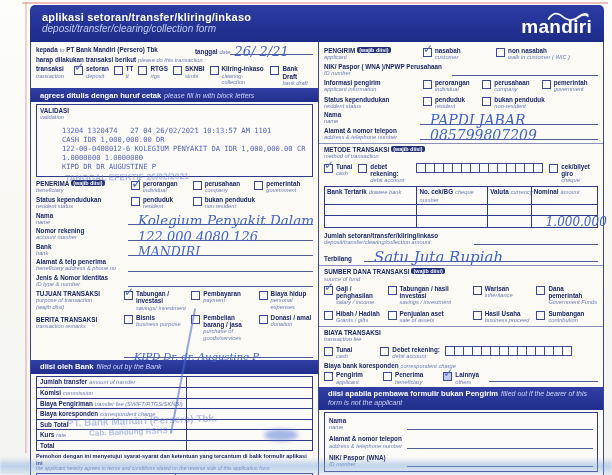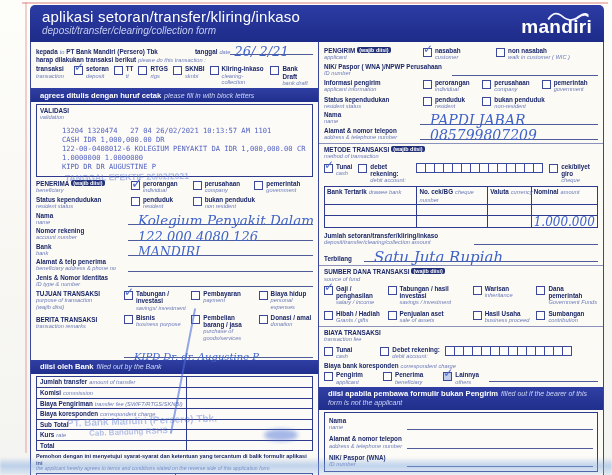--- a/index.html
+++ b/index.html
@@ -4,21 +4,21 @@
 <style>
   *{margin:0;padding:0;box-sizing:border-box}
   html,body{width:612px;height:475px;overflow:hidden;background:#fff;font-family:"Liberation Sans",sans-serif}
   .sheet{position:relative;width:612px;height:475px;background:linear-gradient(180deg,#fdfdfa 0%,#f8f7f2 55%,#f3f4f1 100%)}
   .scan-top{position:absolute;top:2px;left:22px;right:4px;height:2px;background:rgba(222,130,130,.5)}
   .scan-left{position:absolute;top:2px;left:25px;width:2px;bottom:22px;background:rgba(226,140,140,.4)}
   .scan-bottom{position:absolute;left:0;right:0;bottom:0;height:17px;background:linear-gradient(180deg,rgba(130,170,225,.05),rgba(130,170,225,.5) 45%,rgba(180,205,240,.25));filter:blur(1px)}
   .form{position:absolute;left:30px;top:5px;width:574px}
   
   .form-header{display:flex;justify-content:space-between;align-items:center;height:37px;padding:2px 12px 4px 12px;background:linear-gradient(180deg,#2c3ca4 0%,#1d2b88 100%);border-radius:5px 5px 0 0}
-  .title-id{color:#fff;font-weight:normal;font-size:15px;letter-spacing:.2px;line-height:1.1}
+  .title-id{color:#fff;font-weight:bold;font-size:11px;letter-spacing:.2px;line-height:1.1}
   .title-en{color:#c4ccf0;font-style:italic;font-size:10px}
   .brand{display:flex;flex-direction:column;align-items:flex-end;line-height:.75}
   .brand svg{display:block;margin-bottom:-1px;margin-right:2px}
   .brand-word{color:#fff;font-weight:bold;font-size:19px;letter-spacing:.3px;font-family:"Liberation Sans",sans-serif}
   
   .form-body{display:flex;border:1px solid #3a469b;border-top:none;background:#fbfaf5}
   .col{padding:2px 5px;position:relative}
   .col-left{width:288px;border-right:1px solid #3a469b}
   .col-right{width:284px}
   
@@ -34,21 +34,21 @@
   .cb{display:flex;align-items:flex-start;gap:3px}
   .box{flex:none;width:9px;height:9px;border:1px solid #3c489a;background:#fefefc;position:relative;margin-top:1px}
   .tick{position:absolute;left:-1px;top:-7px;font-family:"DejaVu Sans",sans-serif;font-style:italic;font-weight:bold;font-size:12px;color:#4b6dd4}
   
   .frow2{display:flex;align-items:flex-end;margin-top:2px}
   .fline{flex:1;border-bottom:1px solid rgba(38,53,130,.8);position:relative;height:11px}
   .fval{position:absolute;left:10px;bottom:-4px;white-space:nowrap}
   .hw{font-family:"DejaVu Serif",serif;font-style:italic;color:#3f63c8}
   .machine{font-family:"DejaVu Sans Mono",monospace;font-size:7.1px;line-height:1.3;color:#5363c2;white-space:pre-wrap}
   
-  .kepada-row{display:flex;align-items:flex-end;margin-top:2px}
+  .kepada-row{display:flex;align-items:flex-start;margin-top:2px}
   .tanggal-wrap{display:flex;align-items:flex-end;margin-left:auto;width:118px}
   .vbox{border:1px solid #2d3a8d;margin-top:1px;padding:2px 3px 4px 3px;position:relative;background:#fcfbf7}
   .vstamp{position:absolute;left:28px;bottom:-6px;font-weight:bold;font-size:8.5px;color:rgba(98,122,212,.5);transform:rotate(-1deg);white-space:nowrap}
   .pgrid{display:grid;grid-template-columns:92px 1fr 1fr 1fr;column-gap:3px;margin-top:3px}
   .pfields .frow2 .flab{width:92px}
   .flab{flex:none}
   .tujuan{display:flex;margin-top:3px}
   .t-left{width:88px;flex:none}
   .t-right{flex:1}
   .t-grid{display:grid;grid-template-columns:1.2fr 1.2fr 1fr;row-gap:3px;column-gap:2px}
@@ -504,21 +504,21 @@
           <span class="cth bi inline"><span>Valuta</span><span class="en">currency</span></span>
           <span class="cth bi inline"><span>Nominal</span><span class="en">amount</span></span>
           <span class="ctd"></span>
             <span class="ctd"></span>
             <span class="ctd"></span>
             <span class="ctd"></span>
           <span class="ctd"></span>
             <span class="ctd"></span>
             <span class="ctd"></span>
           <span class="ctd">
-              <span class="fval hw" style="font-size:12px;left:2px;bottom:-2px">1.000.000</span>
+              <span class="fval hw" style="font-size:12px;left:14px;bottom:-2px">1.000.000</span>
             </span>
         </div>
 
         <div class="frow2" style="margin-top:4px">
           <span class="flab bi stack" style="width:150px">
             <span>Jumlah setoran/transfer/kliring/inkaso</span><span class="en">deposit/transfer/clearing/collection amount</span>
           </span>
           <span class="fline"></span>
         </div>
         <div class="frow2" style="margin-top:3px">

